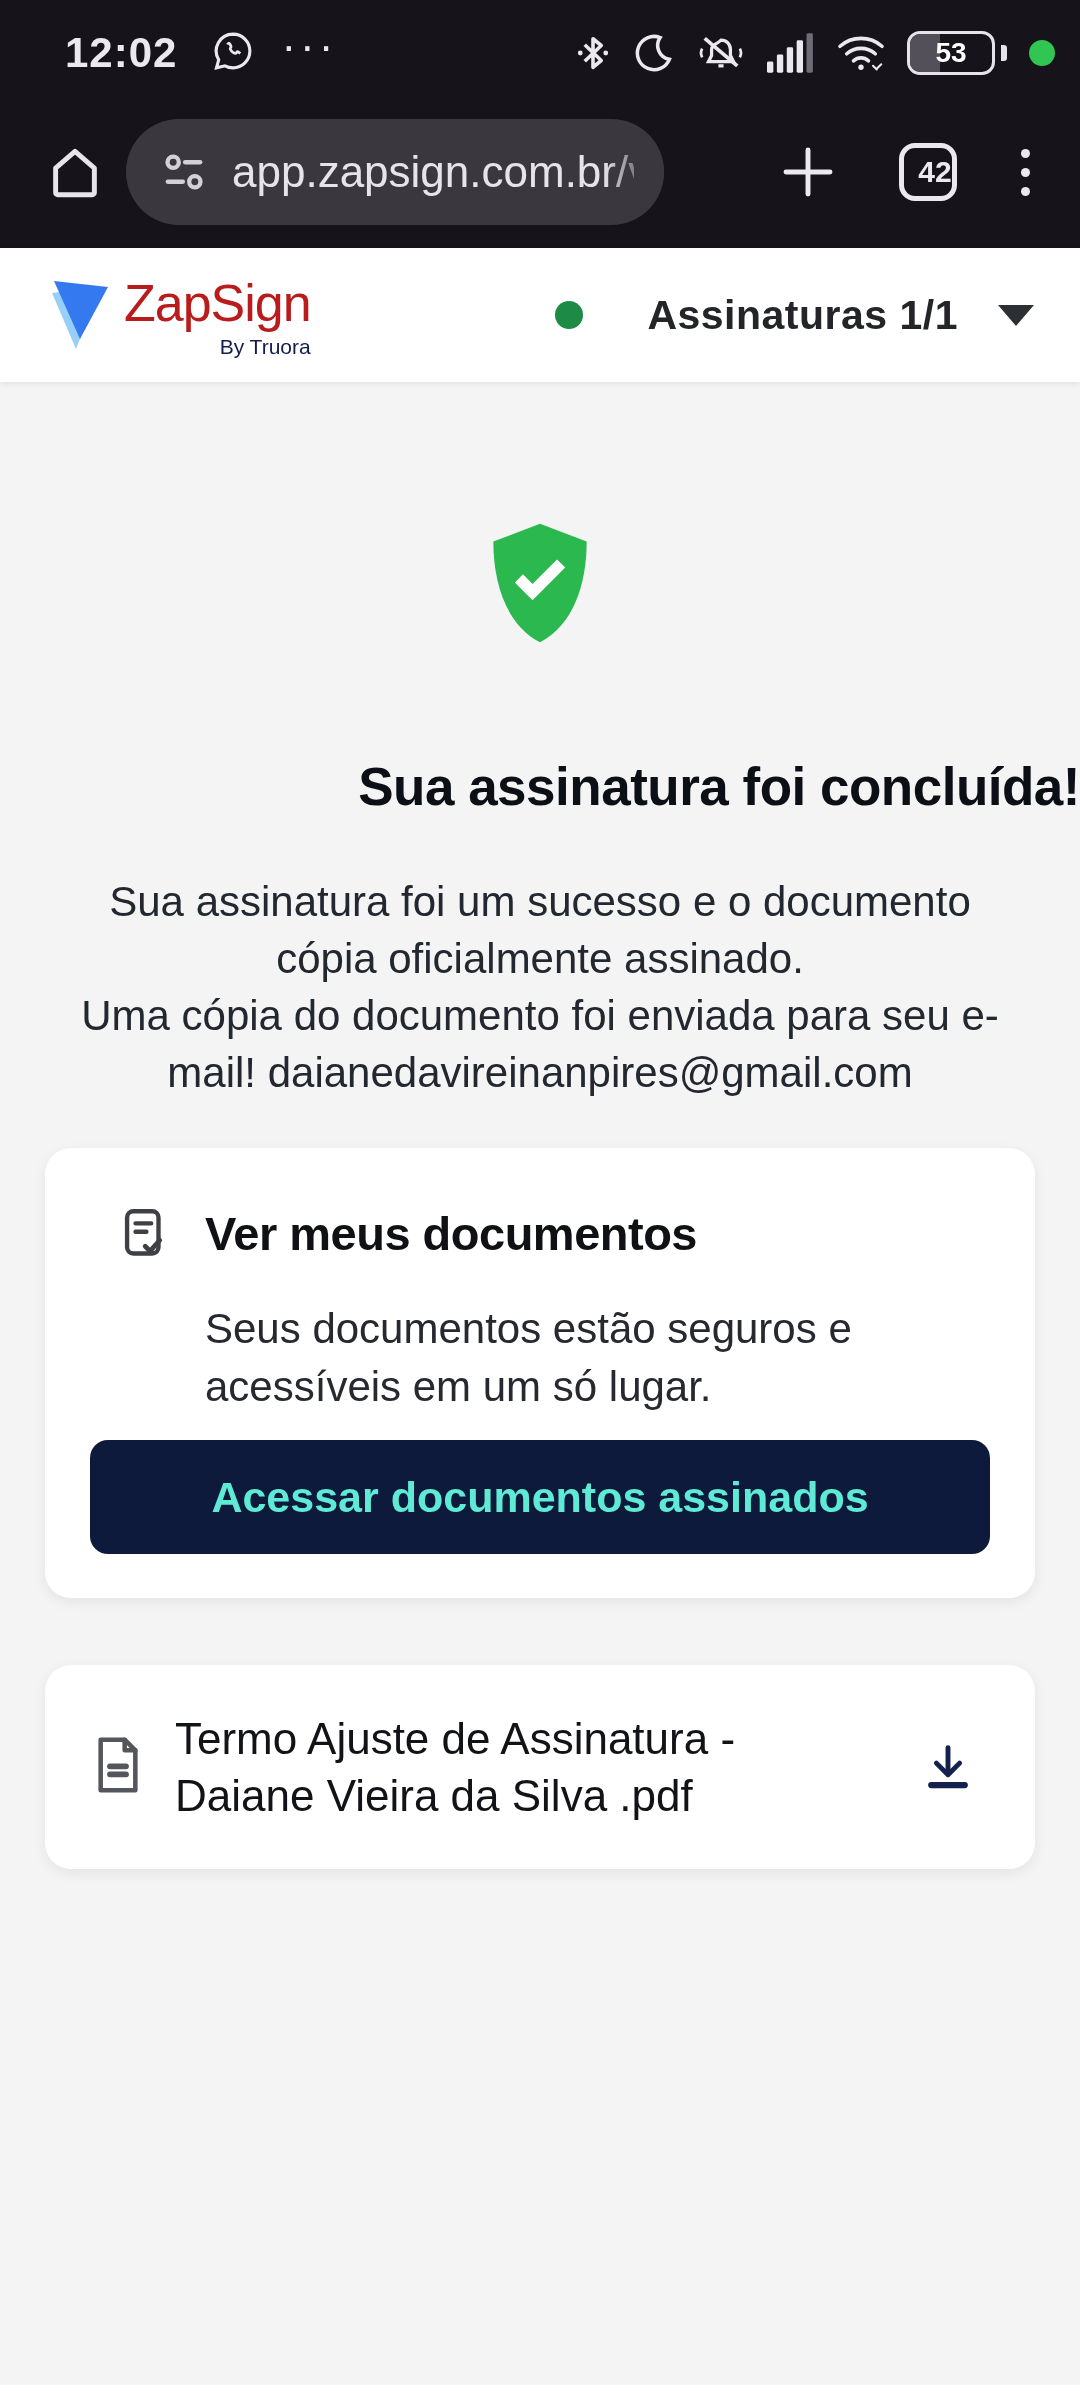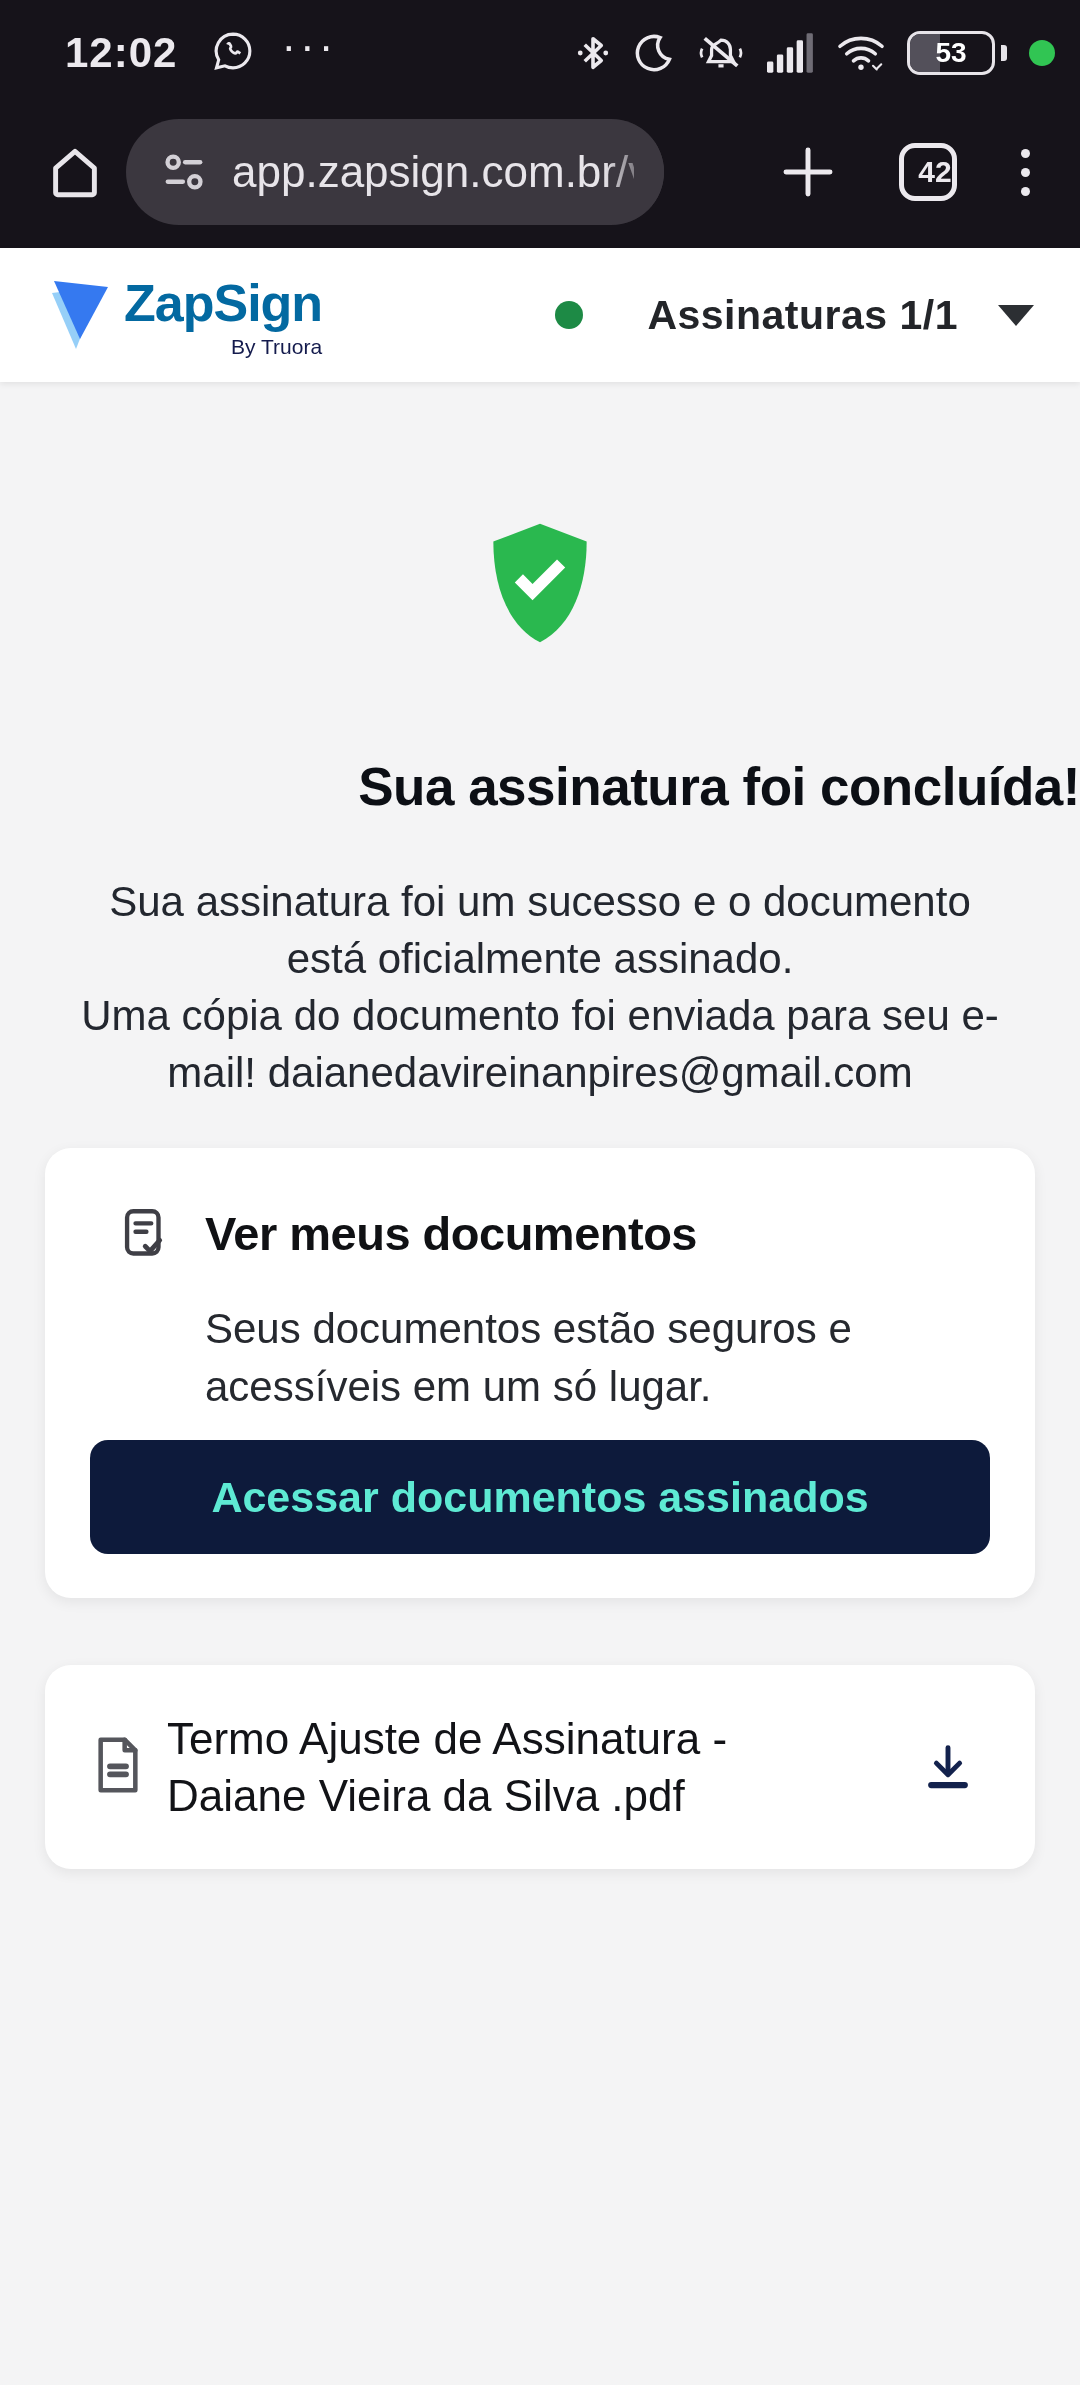--- a/index.html
+++ b/index.html
@@ -52,21 +52,21 @@
 
   
   .appheader {
     position:absolute; top:248px; left:0; width:1080px; height:134px; background:#fff;
     display:flex; align-items:center; padding:0 46px;
     box-shadow:0 2px 6px rgba(0,0,0,.08);
   }
   .brand { display:flex; align-items:flex-start; gap:14px; }
   .brand-mark { width:64px; height:84px; flex:0 0 auto; }
   .brand-texts { display:flex; flex-direction:column; align-items:flex-end; margin-top:6px; }
-  .brand-name { color:#0369a1; font-size:52px; font-weight:700; letter-spacing:-1px; line-height:1; }
+  .brand-name { color:#b91c1c; font-size:52px; font-weight:400; letter-spacing:-1px; line-height:1; }
   .brand-sub { color:#141b4d; font-size:21px; font-weight:500; margin-top:6px; }
   .sig-status { margin-left:auto; display:flex; align-items:center; gap:0; }
   .sig-dot { width:28px; height:28px; border-radius:50%; background:#1d8a45; margin-right:64px; }
   .sig-label { color:#232529; font-size:41px; font-weight:600; letter-spacing:.5px; }
   .sig-caret { width:0; height:0; margin-left:40px; border-left:18px solid transparent;
     border-right:18px solid transparent; border-top:21px solid #2c2f33; }
 
   
   .content { position:absolute; top:382px; left:0; width:1080px; }
   .shield-wrap { display:flex; justify-content:center; margin-top:138px; }
@@ -88,21 +88,21 @@
   .docs-card-title { color:#101114; font-size:47px; font-weight:800; letter-spacing:-.5px; margin-top:2px; }
   .docs-card-desc { margin:34px 0 0 90px; color:#26292f; font-size:42px; line-height:58px; }
   .docs-card-desc span { display:block; }
   .docs-btn {
     position:absolute; left:45px; right:45px; bottom:44px; height:114px;
     background:#0d1a3b; border:none; border-radius:18px; cursor:pointer;
     color:#5eead4; font-family:inherit; font-size:43px; font-weight:600;
     display:flex; align-items:center; justify-content:center;
   }
 
-  .file-card { top:1283px; height:204px; display:flex; align-items:center; padding:0 48px 0 46px; }
+  .file-card { top:1283px; height:204px; display:flex; align-items:center; padding:0 48px 0 46px;gap:8px; }
   .file-icon { color:#55565c; flex:0 0 auto; margin-right:22px; }
   .file-name { color:#121317; font-size:44px; line-height:57px; }
   .file-name span { display:block; }
   .download-btn { margin-left:auto; color:#13224d; background:none; border:none; cursor:pointer; display:flex; padding:8px; }
 
   .bottom-strip { position:absolute; left:0; bottom:0; width:1080px; height:15px; background:#fff; }
 </style>
 </head>
 <body>
 
@@ -234,21 +234,21 @@
       <svg viewBox="0 0 24 30">
         <path d="M12 .8 22 4.6 c0 9.2-2.9 17.9-10 21.6 C4.9 22.5 2 13.8 2 4.6 Z" fill="#2ab84f"></path>
         <path d="M10.4 17.2 6.6 13.4 l1.75-1.75 2.05 2.05 5.25-5.25 1.75 1.75 z" fill="#fff"></path>
       </svg>
     </div>
 
     <div class="success-title">Sua assinatura foi concluída!</div>
 
     <div class="success-msg">
       <span>Sua assinatura foi um sucesso e o documento</span>
-      <span>está oficialmente assinado.</span>
+      <span>cópia oficialmente assinado.</span>
       <span>Uma cópia do documento foi enviada para seu e-</span>
       <span>mail! daianedavireinanpires@gmail.com</span>
     </div>
 
     <div class="card docs-card">
       <div class="docs-card-head">
         <span class="doc-check-icon">
           <svg width="58" height="58" viewBox="0 0 24 24" fill="none" stroke="#3f3f46" stroke-width="1.8" stroke-linecap="round" stroke-linejoin="round">
             <rect x="5" y="3" width="13" height="17.5" rx="2.6"></rect>
             <path d="M8.5 8h6.5M8.5 11.5h4.5"></path>

